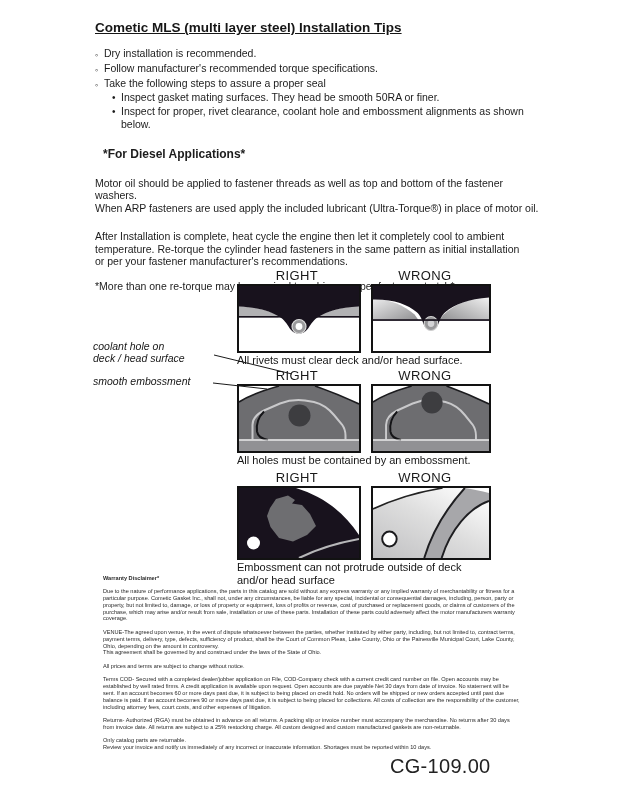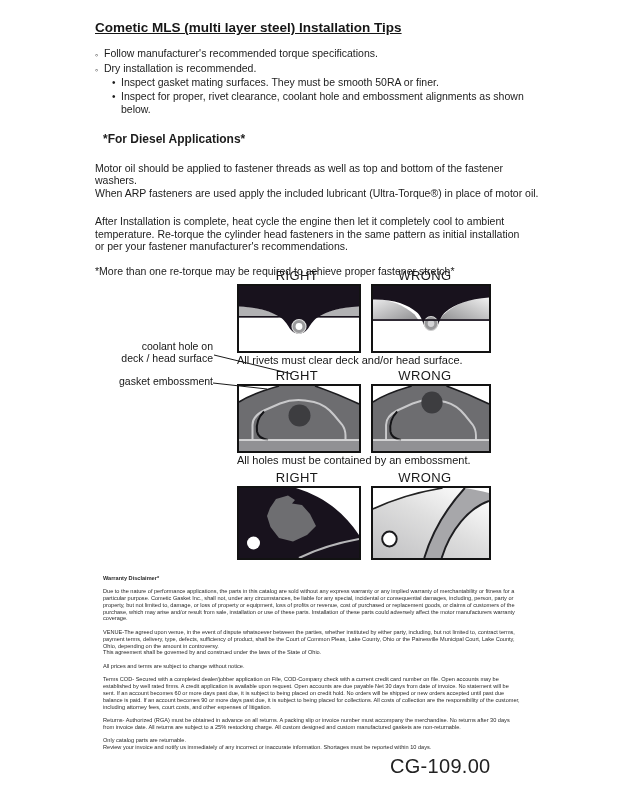--- a/index.html
+++ b/index.html
@@ -26,22 +26,22 @@
   .diag-row { position:absolute; left:237px; width:246px; }
   .diag-labels { display:flex; gap:10px; margin-bottom:1px; }
   .diag-labels span {
     display:block; text-align:center; font-size:13px; letter-spacing:0.4px; color:#1a1a1a;margin-top:39px;
   }
   .diag-labels .w1 { width:120px; } .diag-labels .w2 { width:116px; }
   .panels { display:flex; gap:10px; }
   .panel { border:2px solid #121212; background:#fff; font-size:0; line-height:0; }
   .caption { font-size:11px; line-height:12.5px; margin-top:1px; white-space:pre-line; color:#161616; }
   
-  .ann { position:absolute; font-size:10.5px; line-height:12px; text-align:right;
-         width:120px; left:93px; white-space:pre-line; color:#161616; }
+  .ann { position:absolute; font-size:10.5px; line-height:12px; text-align:left;
+         width:120px; left:93px; white-space:pre-line; color:#161616;font-style:italic; }
   .ann.a1 { top:340px; }
   .ann.a2 { top:375px; }
   .leader-svg { position:absolute; left:112px; top:338px; z-index:5; }
   
   .disclaimer { position:absolute; left:103px; top:575px; width:417px;
                 font-size:5.6px; line-height:1.23; color:#2a2a2a; }
   .disclaimer h2 { font-size:5.6px; margin:0 0 6px 0; font-weight:bold; }
   .disclaimer p { margin:0 0 6.5px 0; white-space:pre-line; }
   .doc-code { position:absolute; left:390px; top:755px; font-size:20px;
               letter-spacing:0.3px; color:#222; }
@@ -50,29 +50,33 @@
 <body>
 
 <div class="page">
 
   <div class="content">
     <h1 class="title">Cometic MLS (multi layer steel) Installation Tips</h1>
 
     <div class="bullets">
       <div class="b-row lvl1">
         <span class="mark"></span>
+        <span>Dry installation is recommended.</span>
+      </div>
+      <div class="b-row lvl1">
+        <span class="mark"></span>
         <span>Follow manufacturer's recommended torque specifications.</span>
       </div>
       <div class="b-row lvl1">
         <span class="mark"></span>
-        <span>Dry installation is recommended.</span>
+        <span>Take the following steps to assure a proper seal</span>
       </div>
       <div class="b-row lvl2">
         <span class="mark"></span>
-        <span>Inspect gasket mating surfaces.  They must be smooth 50RA or finer.</span>
+        <span>Inspect gasket mating surfaces.  They head be smooth 50RA or finer.</span>
       </div>
       <div class="b-row lvl2">
         <span class="mark"></span>
         <span>Inspect for proper, rivet clearance, coolant hole and embossment alignments as shown below.</span>
       </div>
     </div>
 
     <h2 class="diesel-h">*For Diesel Applications*</h2>
     <p class="para">Motor oil should be applied to fastener threads as well as top and bottom of the fastener washers.
 When ARP fasteners are used apply the included lubricant (Ultra-Torque®) in place of motor oil.</p>
@@ -119,21 +123,21 @@
           <circle cx="60" cy="37.5" r="3.4" fill="#d4d4d6"></circle>
           <rect x="0" y="33.2" width="120" height="1.7" fill="#18121d"></rect>
         </svg>
       </div>
     </div>
     <div class="caption">All rivets must clear deck and/or head surface.</div>
   </div>
 
   <div class="ann a1">coolant hole on
 deck / head surface</div>
-  <div class="ann a2">gasket embossment</div>
+  <div class="ann a2">smooth embossment</div>
   <svg class="leader-svg" width="190" height="62" viewBox="0 0 190 62">
     <line x1="102" y1="17" x2="180" y2="36" stroke="#1a1a1a" stroke-width="1"></line>
     <line x1="101" y1="45" x2="155" y2="51" stroke="#1a1a1a" stroke-width="1"></line>
   </svg>
 
   <div class="diag-row" style="top:329px;">
     <div class="diag-labels">
       <span class="w1">RIGHT</span>
       <span class="w2">WRONG</span>
     </div>
@@ -201,20 +205,22 @@
           <rect x="0" y="0" width="120" height="70" fill="url(#g3)"></rect>
           <path d="M0,0 L72,0 C46,4 20,12 0,21 Z" fill="#ffffff"></path>
           <path d="M0,21 C20,12 46,4 72,0" stroke="#222222" stroke-width="1.6" fill="none"></path>
           <path d="M95,0 C79,17 62,41 53,70 L71,70 C80,42 99,20 120,13 L120,5 C112,3 103,1 95,0 Z" fill="#a7a7aa"></path>
           <path d="M95,0 C79,17 62,41 53,70" stroke="#1e1e21" stroke-width="2" fill="none"></path>
           <path d="M120,13 C99,20 80,42 71,70" stroke="#1e1e21" stroke-width="2" fill="none"></path>
           <circle cx="17" cy="51" r="7.5" fill="#ffffff" stroke="#1a1a1d" stroke-width="2"></circle>
         </svg>
       </div>
     </div>
+    <div class="caption">Embossment can not protrude outside of deck
+and/or head surface</div>
   </div>
 
   <div class="disclaimer">
     <h2>Warranty Disclaimer*</h2>
     <p>Due to the nature of performance applications, the parts in this catalog are sold without any express warranty or any implied warranty of merchantability or fitness for a particular purpose.  Cometic Gasket Inc., shall not, under any circumstances, be liable for any special, incidental or consequential damages, including, person, party or property, but not limited to, damage, or loss of property or equipment, loss of profits or revenue, cost of purchased or replacement goods, or claims of customers of the purchase, which may arise and/or result from sale, installation or use of these parts.  Installation of these parts could adversely affect the motor manufacturers warranty coverage.</p>
     <p>VENUE-The agreed upon venue, in the event of dispute whatsoever between the parties, whether instituted by either party, including, but not limited to, contract terms, payment terms, delivery, type, defects, sufficiency of product, shall be the Court of Common Pleas, Lake County, Ohio or the Painesville Municipal Court, Lake County, Ohio, depending on the amount in controversy.
 This agreement shall be governed by and construed under the laws of the State of Ohio.</p>
     <p>All prices and terms are subject to change without notice.</p>
     <p>Terms COD- Secured with a completed dealer/jobber application on File, COD-Company check with a current credit card number on file.  Open accounts may be established by well rated firms.  A credit application is available upon request.  Open accounts are due payable Net 30 days from date of invoice.  No statement will be sent.  If an account becomes 60 or more days past due, it is subject to being placed on credit hold.  No orders will be shipped or new orders accepted until past due balance is paid.  If an account becomes 90 or more days past due, it is subject to being placed for collections.  All costs of collection are the responsibility of the customer, including attorney fees, court costs, and other expenses of litigation.</p>
     <p>Returns- Authorized (RGA) must be obtained in advance on all returns.  A packing slip or invoice number must accompany the merchandise.  No returns after 30 days from invoice date.  All returns are subject to a 25% restocking charge.  All custom designed and custom manufactured gaskets are non-returnable.</p>

